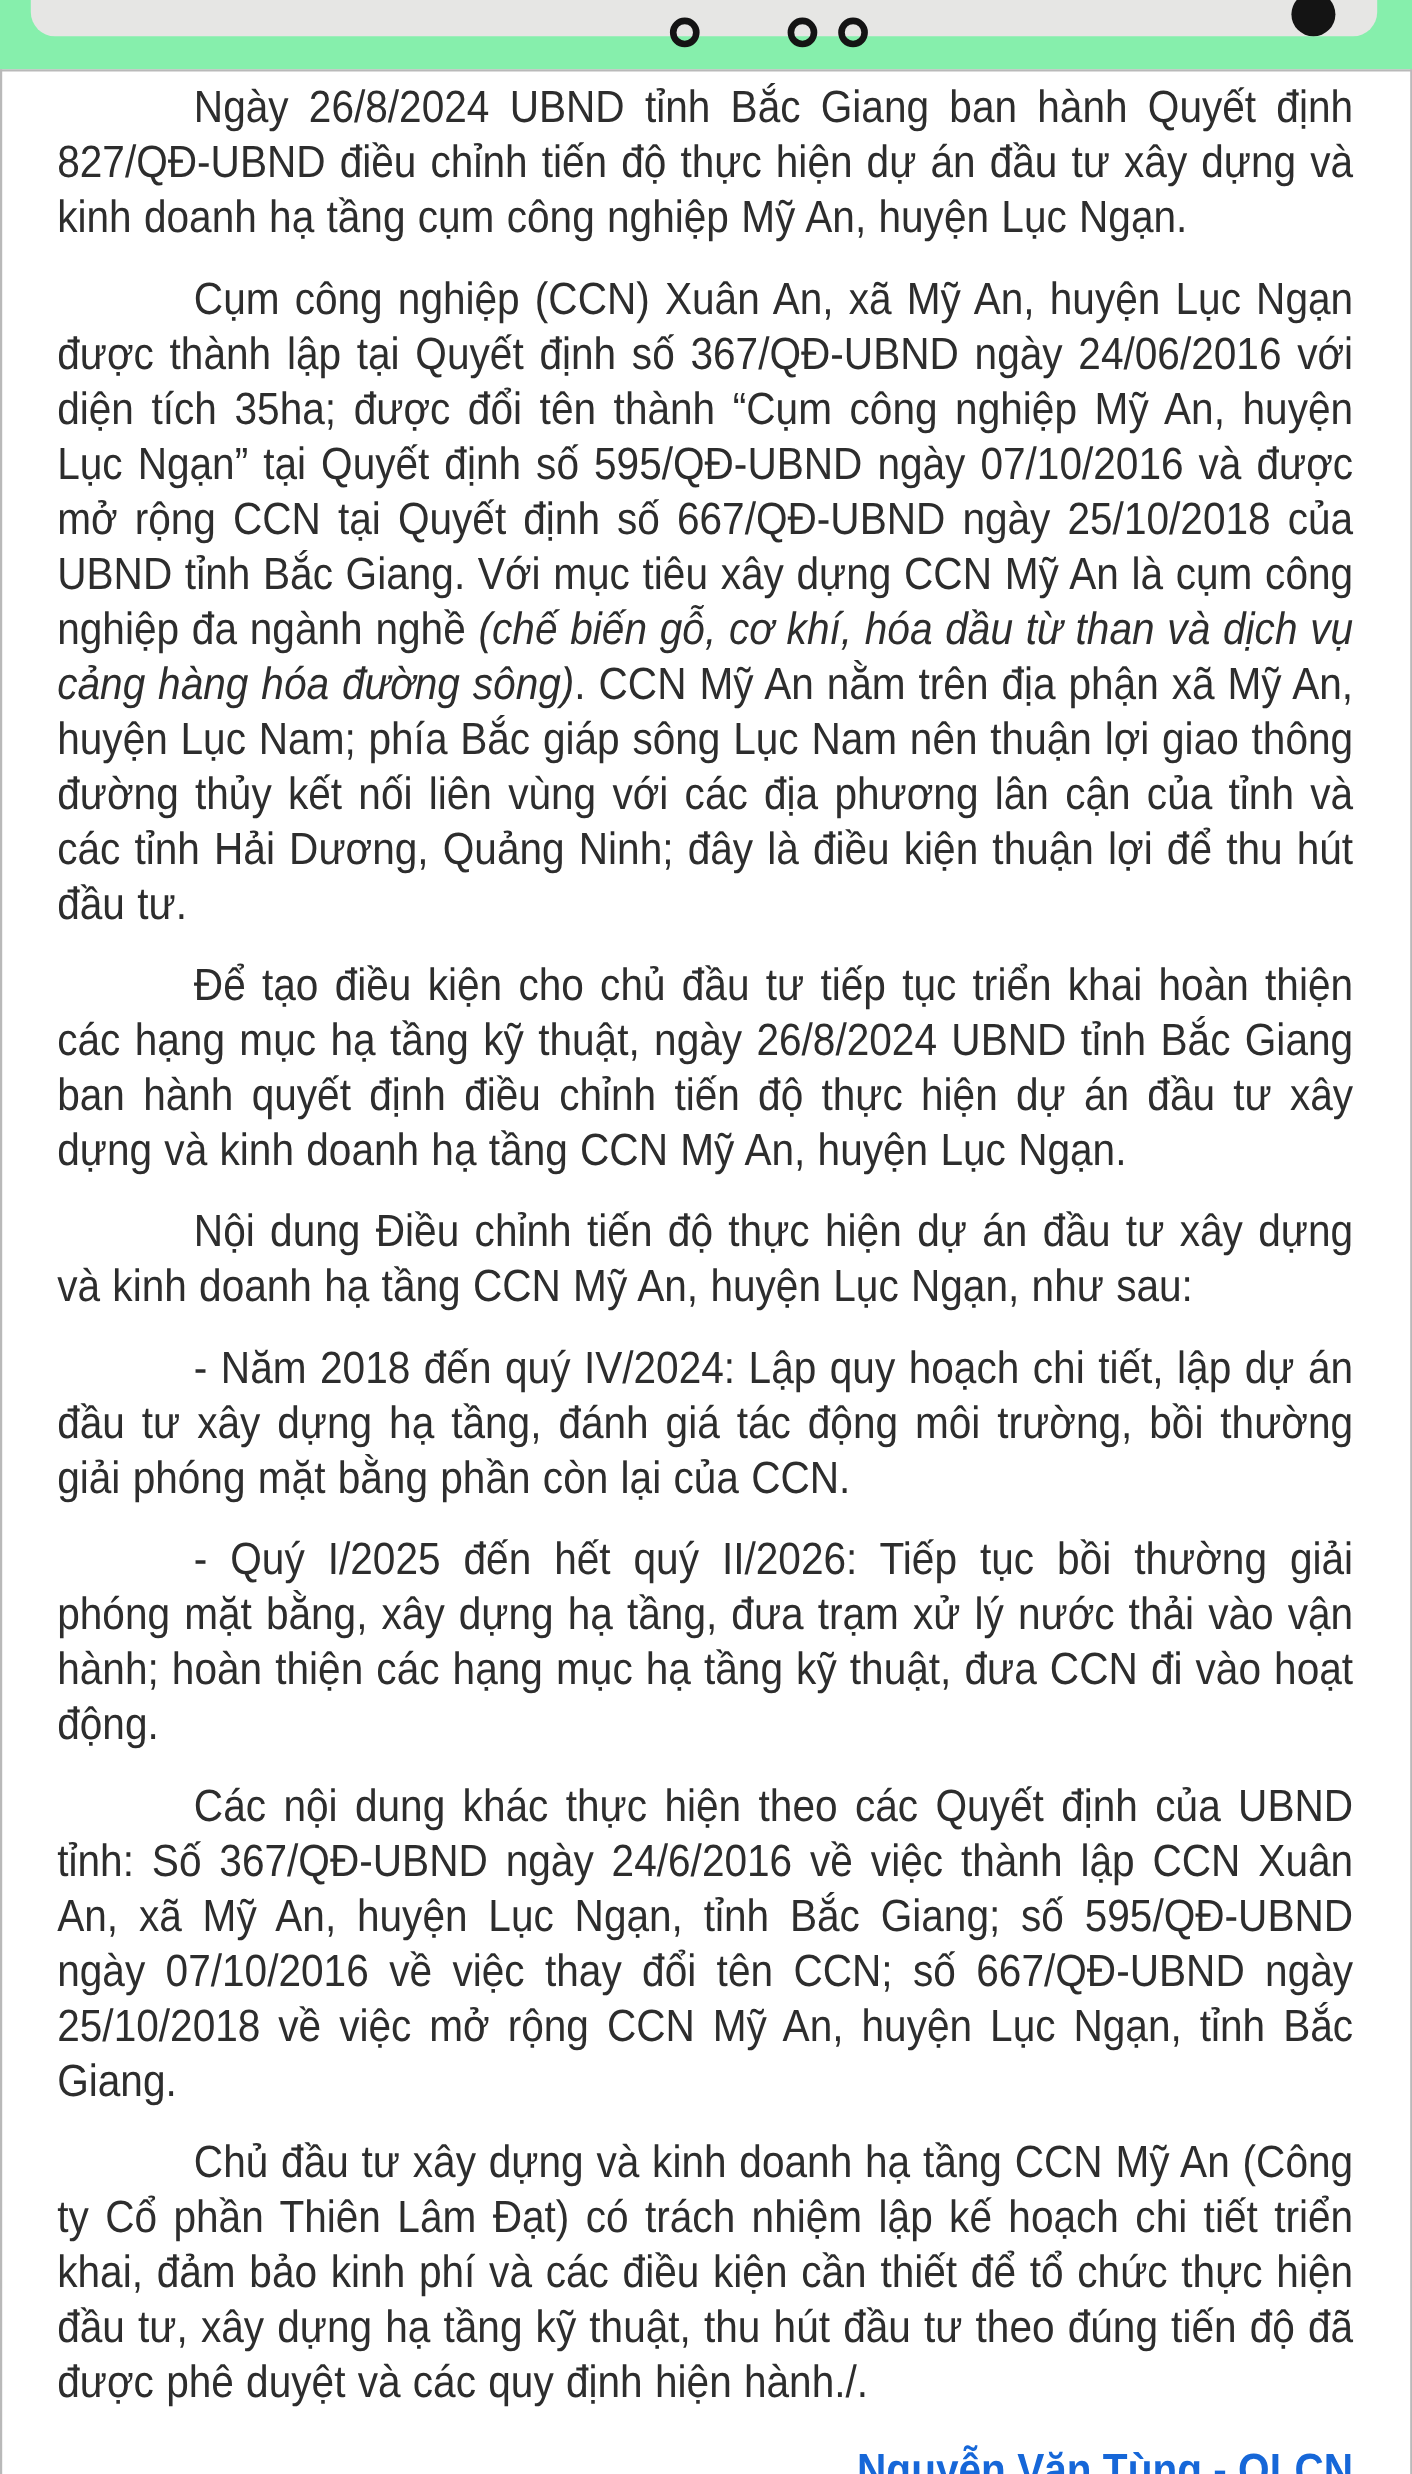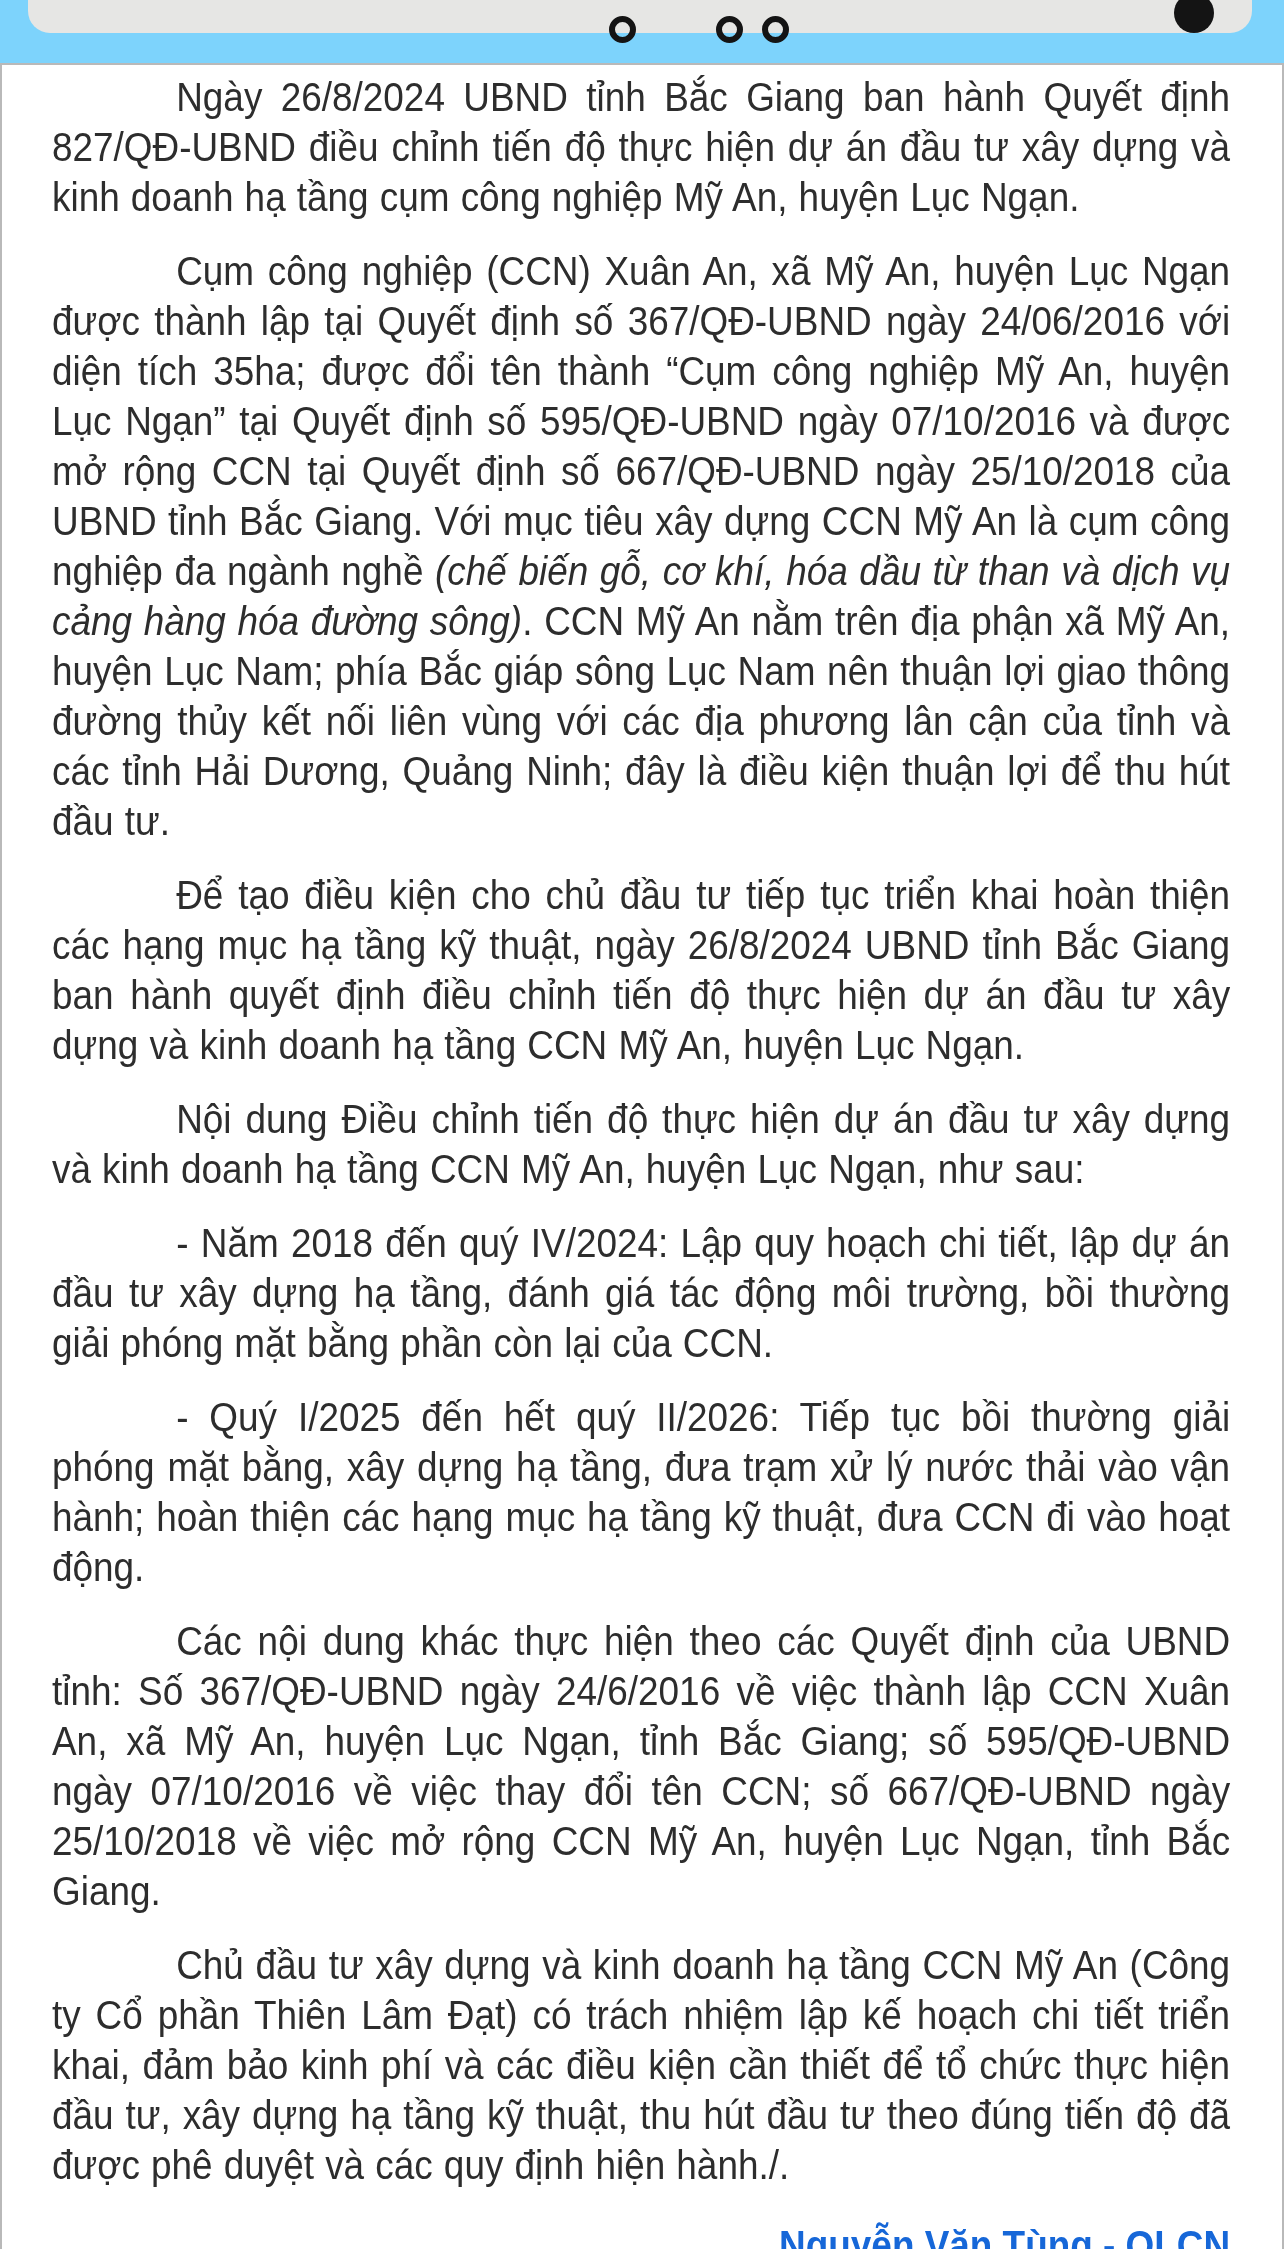--- a/index.html
+++ b/index.html
@@ -6,21 +6,21 @@
   body {
     width: 1284px;
     font-family: "Liberation Sans", sans-serif;
     background: #f7f7f5;
   }
   .screen {
     position: relative;
     width: 1284px;
     height: 2249px;
     overflow: hidden;
-    background: #7dd3fc;
+    background: #86efac;
   }
 
   
   .header-card {
     position: absolute;
     left: 28px;
     right: 32px;
     top: -70px;
     height: 103px;
     background: #e6e6e4;

